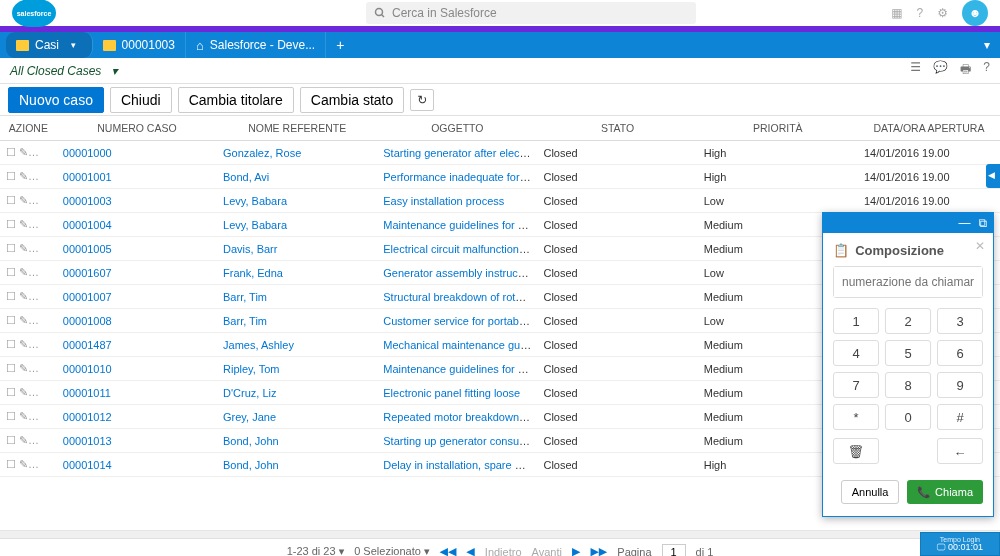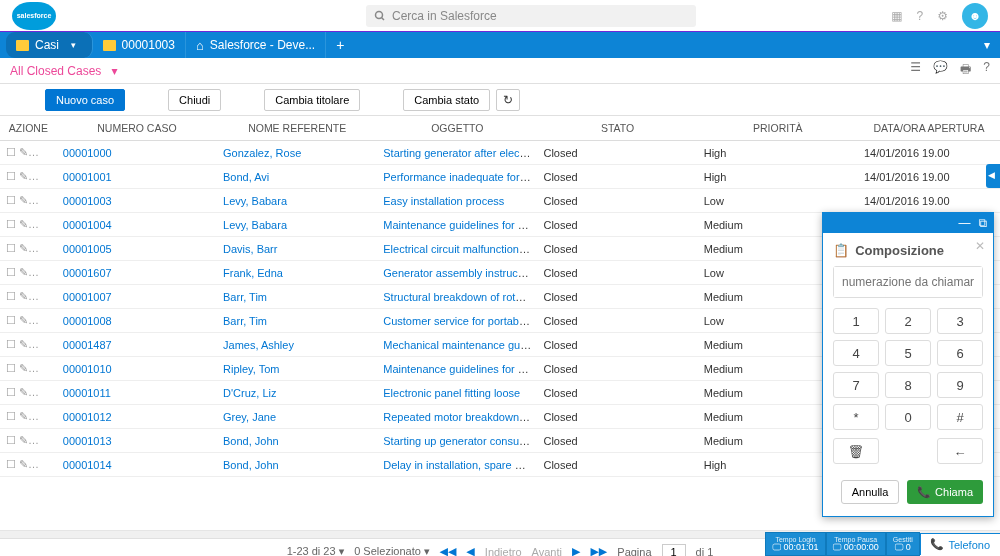--- a/index.html
+++ b/index.html
@@ -1,45 +1,45 @@
 <!DOCTYPE html>
 <html><head>
 <meta charset="utf-8">
 <style>
 * { box-sizing: border-box; margin: 0; padding: 0; font-family: Arial, Helvetica, sans-serif; }
 body { width: 1000px; height: 556px; background: #fff; overflow: hidden; position: relative; font-size: 12px; color: #333; }
 
 
-.topbar { height: 32px; background: #fff; display: flex; align-items: center; padding: 0 12px; border-bottom: 1px solid #6d28d9; }
+.topbar { height: 32px; background: #fff; display: flex; align-items: center; padding: 0 12px; border-bottom: 6px solid #6d28d9; }
 .cloud-logo { width: 44px; height: 28px; background: #009ddc; border-radius: 50% / 60%; margin-right: 20px; display:flex; align-items:center; justify-content:center; color:#fff; font-size:7px; font-weight:bold;}
 .searchwrap { margin-left: 290px; display:flex; align-items:center; background:#f1f1f1; border-radius:3px; width:330px; height:22px; padding:0 8px; color:#888;}
 .searchwrap svg { margin-right:6px; }
 .top-icons { margin-left:auto; display:flex; align-items:center; gap:14px; color:#aaa;}
 .avatar { width:26px; height:26px; border-radius:50%; background:#33b6e6; display:flex; align-items:center; justify-content:center; color:#fff;}
 
 
 .bluebar { height: 26px; background:#0d84d6; display:flex; align-items:center; padding-left:6px; color:#fff; font-size:12px; position:relative;}
 .bluetab { display:flex; align-items:center; height:26px; padding:0 10px; border-right:1px solid #2a95dc; gap:6px;}
 .bluetab.active { background:#0b70b7;border-radius:9px;}
 .folder-icon { width:13px; height:11px; background:#ffcb3a; border-radius:1px; position:relative;}
 .home-icon{color:#fff; font-size:13px;}
 .plus-icon{color:#fff; font-size:14px; padding:0 10px;}
 .bluebar .chevron { margin-left:auto; margin-right:10px; color:#fff;}
 .mini-chev{margin:0 6px; font-size:9px;}
 
 
 .filterrow { height:26px; display:flex; align-items:center; padding:0 10px; border-bottom:1px solid #e0e0e0;}
-.filterrow .viewname{color:#ec4899;}
+.filterrow .viewname{color:#14532d;font-style:italic;}
 .filterrow .linkset{margin-left:20px; font-size:11px;}
 .filterrow .linkset a{color:#0176d3; text-decoration:none;}
 .filterrow .right-icons{margin-left:auto; display:flex; gap:12px; color:#777;}
 
 
 .btnrow{height:32px; display:flex; align-items:center; padding:0 8px; gap:6px; border-bottom:1px solid #e0e0e0;}
-.btn{border:1px solid #ccc; background:#fff; padding:4px 10px; font-size:11px; border-radius:2px; cursor:pointer;margin-left:37px;}
+.btn{border:1px solid #ccc; background:#fff; padding:4px 10px; font-size:14px; border-radius:2px; cursor:pointer;}
 .btn.primary{background:#0176d3; color:#fff; border-color:#0176d3;}
 .refresh{border:1px solid #ccc; width:24px; height:22px; display:flex; align-items:center; justify-content:center; border-radius:2px;}
 
 
 .table-wrap{height: calc(556px - 32px - 26px - 26px - 32px - 26px); overflow:auto; position:relative;}
 table{width:100%; border-collapse:collapse; table-layout:fixed;}
 th{text-align:center; font-size:10.5px; padding:6px 6px; border-bottom:1px solid #dcdcdc; color:#555; font-weight:normal;}
 th:first-child{width:56px;}
 td{padding:5px 6px; border-bottom:1px solid #eee; font-size:11px; white-space:nowrap; overflow:hidden; text-overflow:ellipsis;}
 td.actioncell{color:#999;}
@@ -62,21 +62,21 @@
 .pw-title{padding:10px 10px 8px 10px; display:flex; align-items:center; gap:6px; color:#555; font-size:13px; font-weight:bold;}
 .pw-input{margin:0 10px 10px 10px; border:1px solid #ddd; border-radius:3px;}
 .pw-input input{width:100%; border:none; padding:8px; font-size:12px; color:#aaa; outline:none;}
 .keypad{display:grid; grid-template-columns:repeat(3, 1fr); gap:6px; padding:0 10px 8px 10px;}
 .key{border:1px solid #ddd; height:26px; display:flex; align-items:center; justify-content:center; font-size:13px; color:#444; border-radius:3px; cursor:pointer;}
 .pw-actions{display:flex; gap:8px; padding:8px 10px 12px 10px; justify-content:flex-end;}
 .pw-actions .btn-cancel{border:1px solid #ccc; background:#fff; padding:5px 10px; border-radius:3px; font-size:11px;}
 .pw-actions .btn-call{background:#2e9b3b; color:#fff; border:none; padding:5px 10px; border-radius:3px; font-size:11px; display:flex; align-items:center; gap:4px;}
 
 
-.phonebar{position:absolute; bottom:0; right:0; height:24px; display:flex; align-items:center; gap:0;}
+.phonebar{position:absolute; bottom:0; right:0; height:24px; display:flex; gap:0;flex-direction:column;}
 .phonebadge{background:#1b8dd4; color:#fff; font-size:9px; padding:3px 6px; border:1px solid #0f7abc; display:flex; flex-direction:column; align-items:center; justify-content:center; line-height:1;}
 .phonebadge .lbl{font-size:7px; opacity:.85;}
 .phone-toggle{background:#fff; border-top:1px solid #0d84d6; border-left:1px solid #0d84d6; padding:4px 10px; color:#0d84d6; display:flex; align-items:center; gap:4px; font-size:11px;}
 
 
 .sideflap{position:absolute; right:0; top:164px; width:14px; height:24px; background:#0d84d6; border-radius:3px 0 0 3px;}
 .sideflap::before{content:"◀"; color:#fff; font-size:9px; position:absolute; left:2px; top:6px;}
 </style>
 </head>
 <body>

